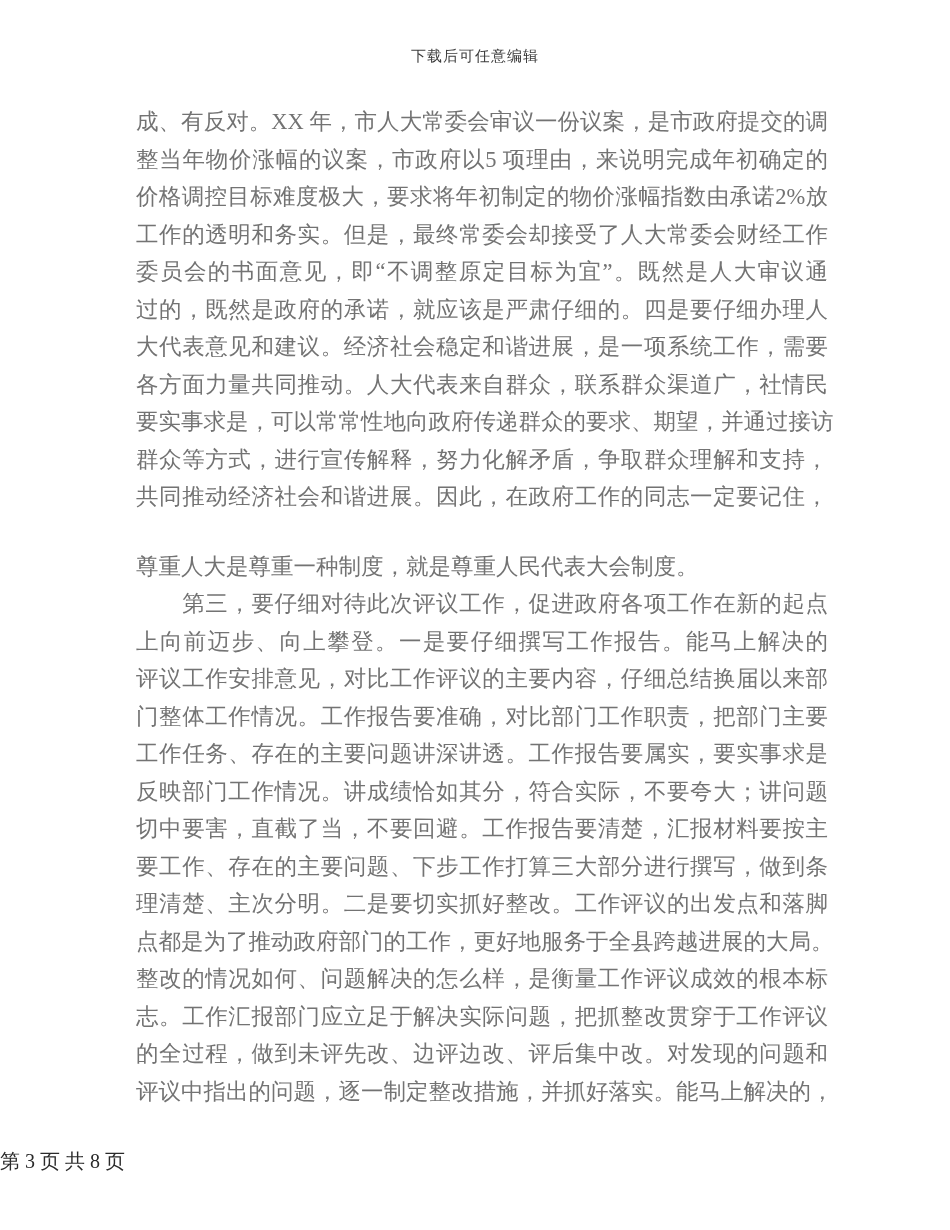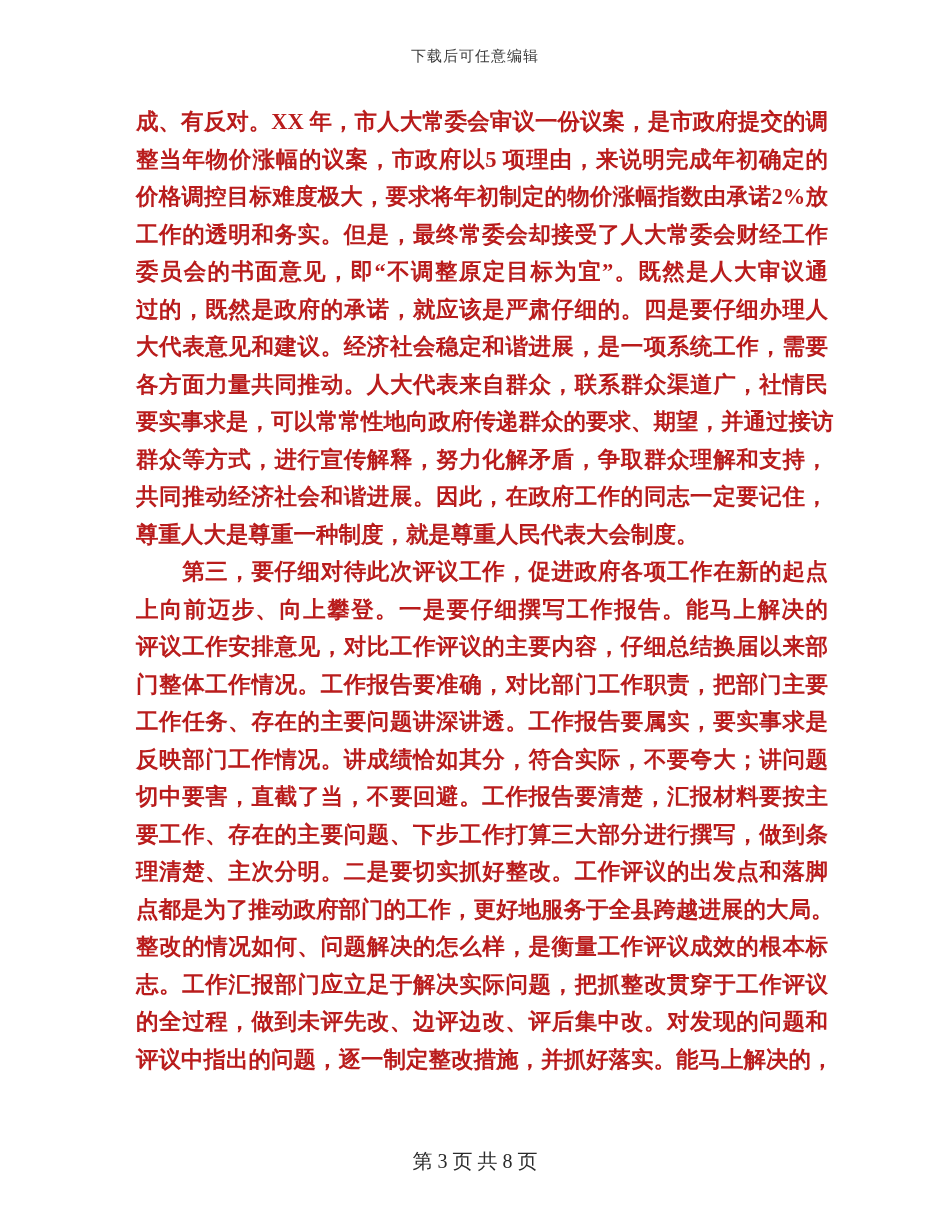--- a/index.html
+++ b/index.html
@@ -27,36 +27,35 @@
   .doc-content {
     position: absolute;
     top: 103px;
     left: 136px;
     width: 692px;
   }
   .text-line {
     font-size: 22.5px;
     line-height: 37.5px;
     height: 37.5px;
-    color: #b91c1c;
+    color: #737373;
     text-align: justify;
     text-align-last: justify;
     white-space: nowrap;
     overflow: visible;
-    font-weight: bold;
   }
   .text-line.para-end {
     text-align-last: left;
+    margin-top: 32px;
   }
   .page-footer {
     position: absolute;
     top: 1148px;
     left: 0;
     width: 950px;
-    text-align: center;
     font-size: 20px;
     color: #2a2a2a;
   }
 </style>
 </head>
 <body>
 
 <div class="page-header">下载后可任意编辑</div>
 
 <div class="doc-content" id="doc-content">

